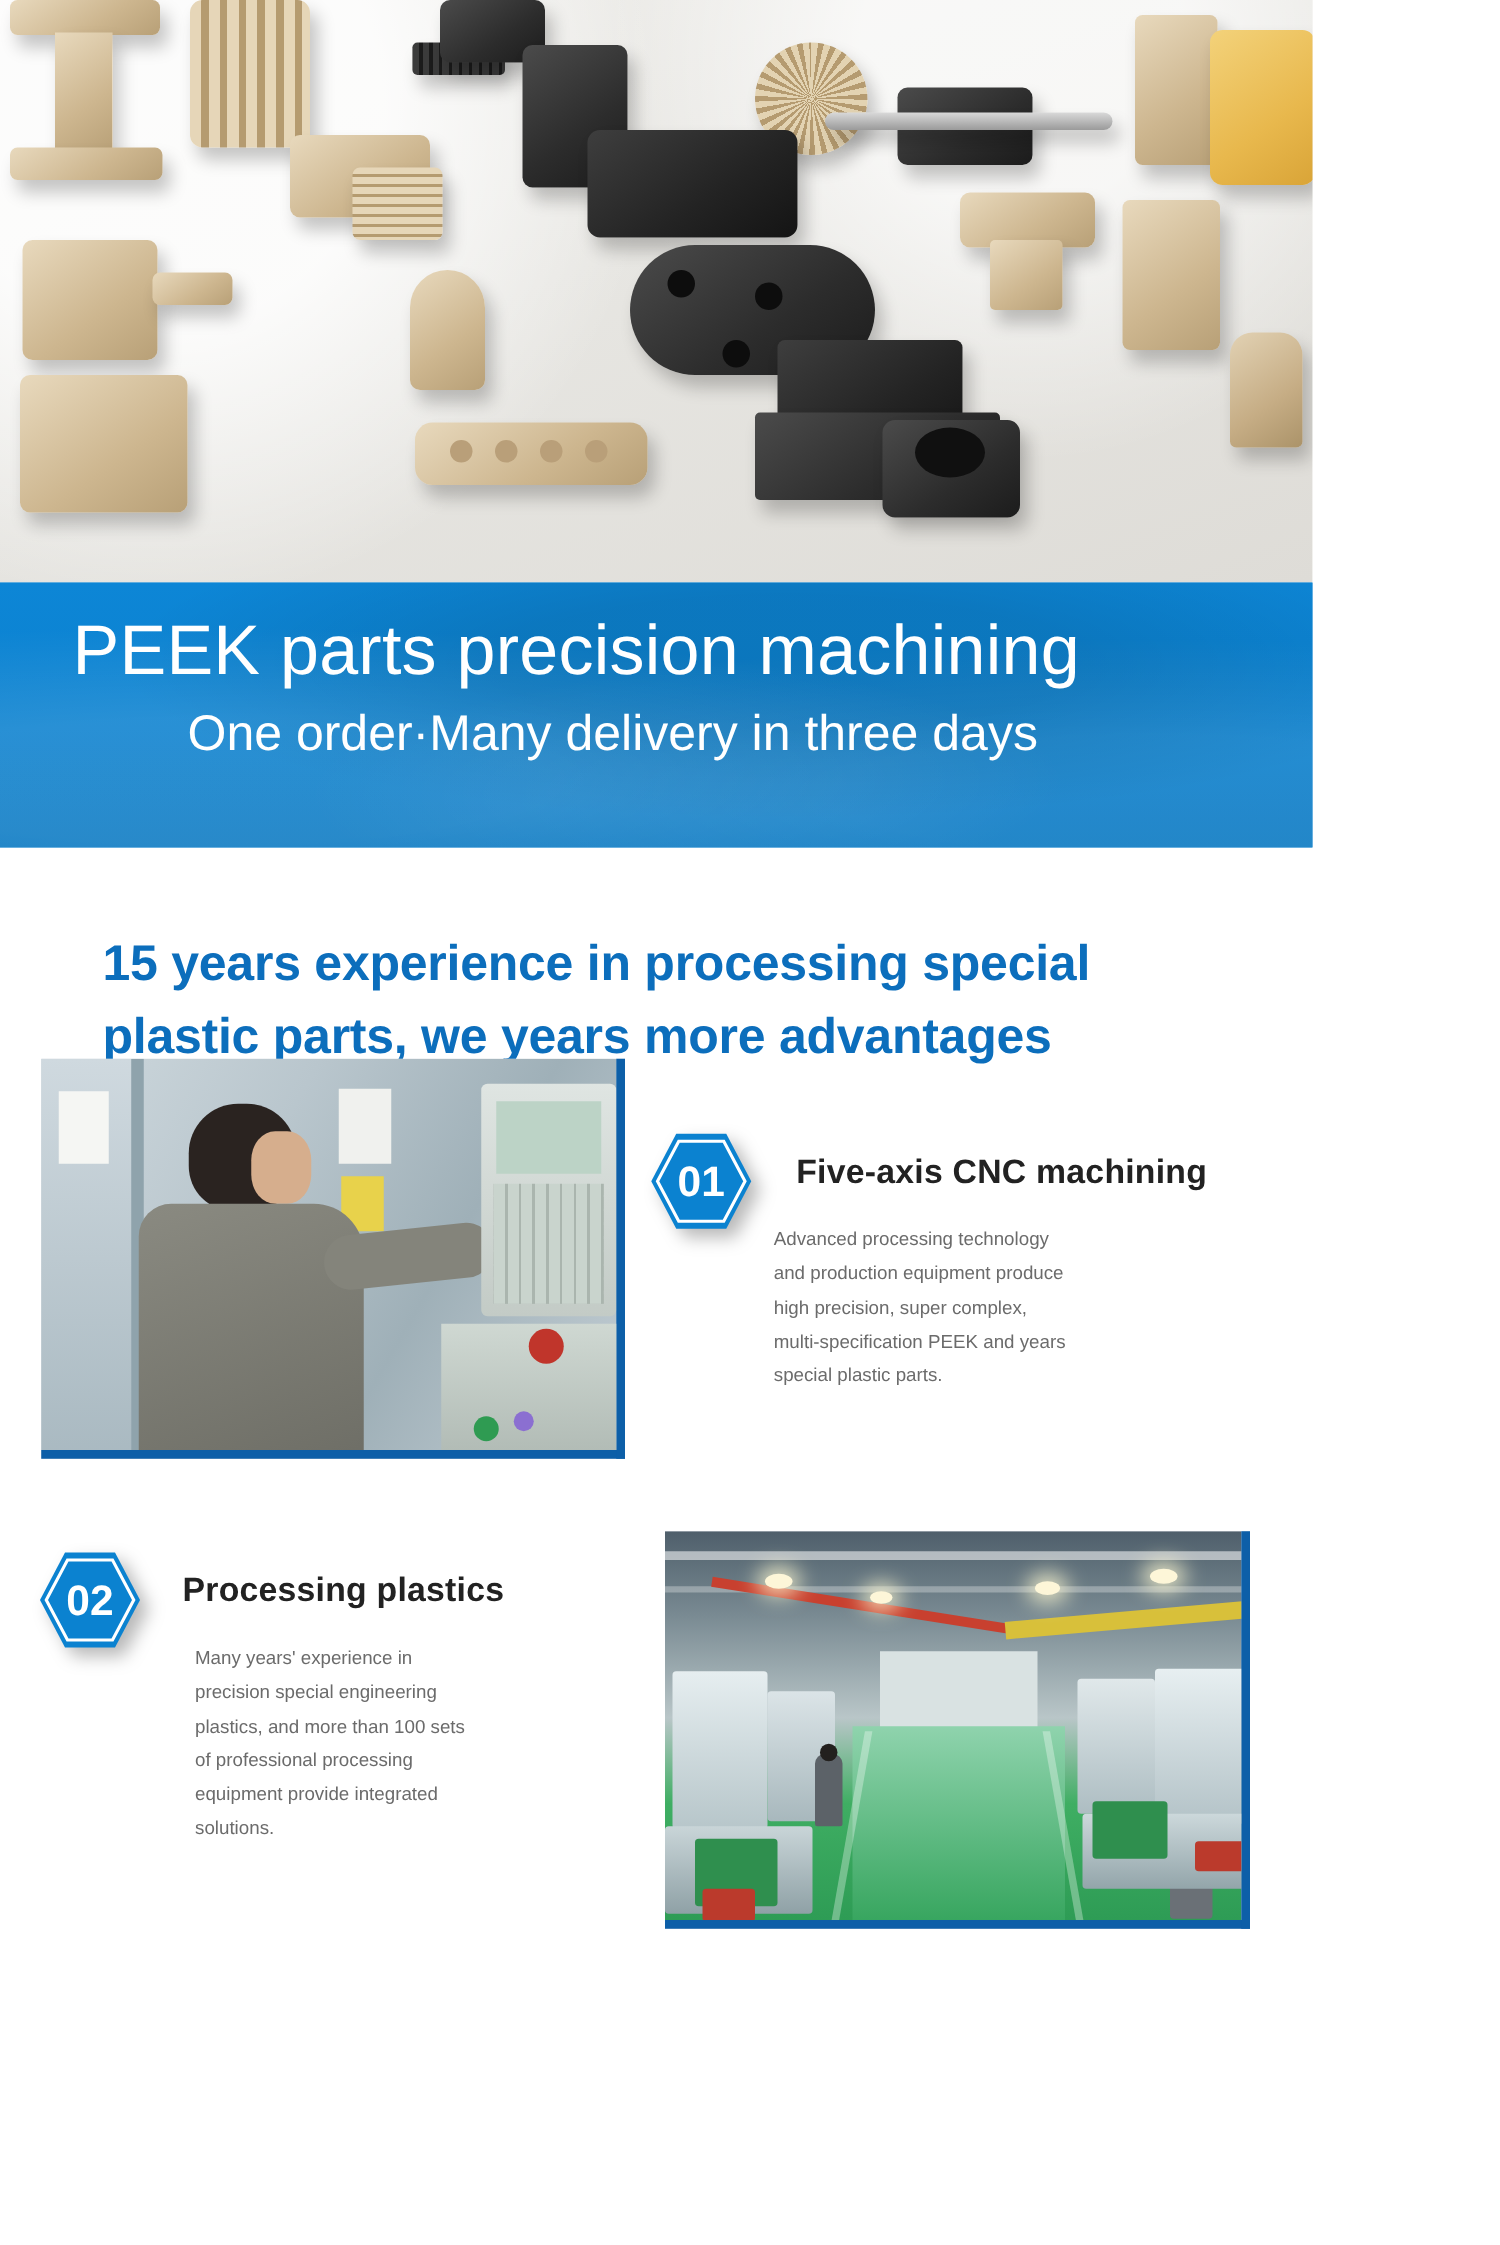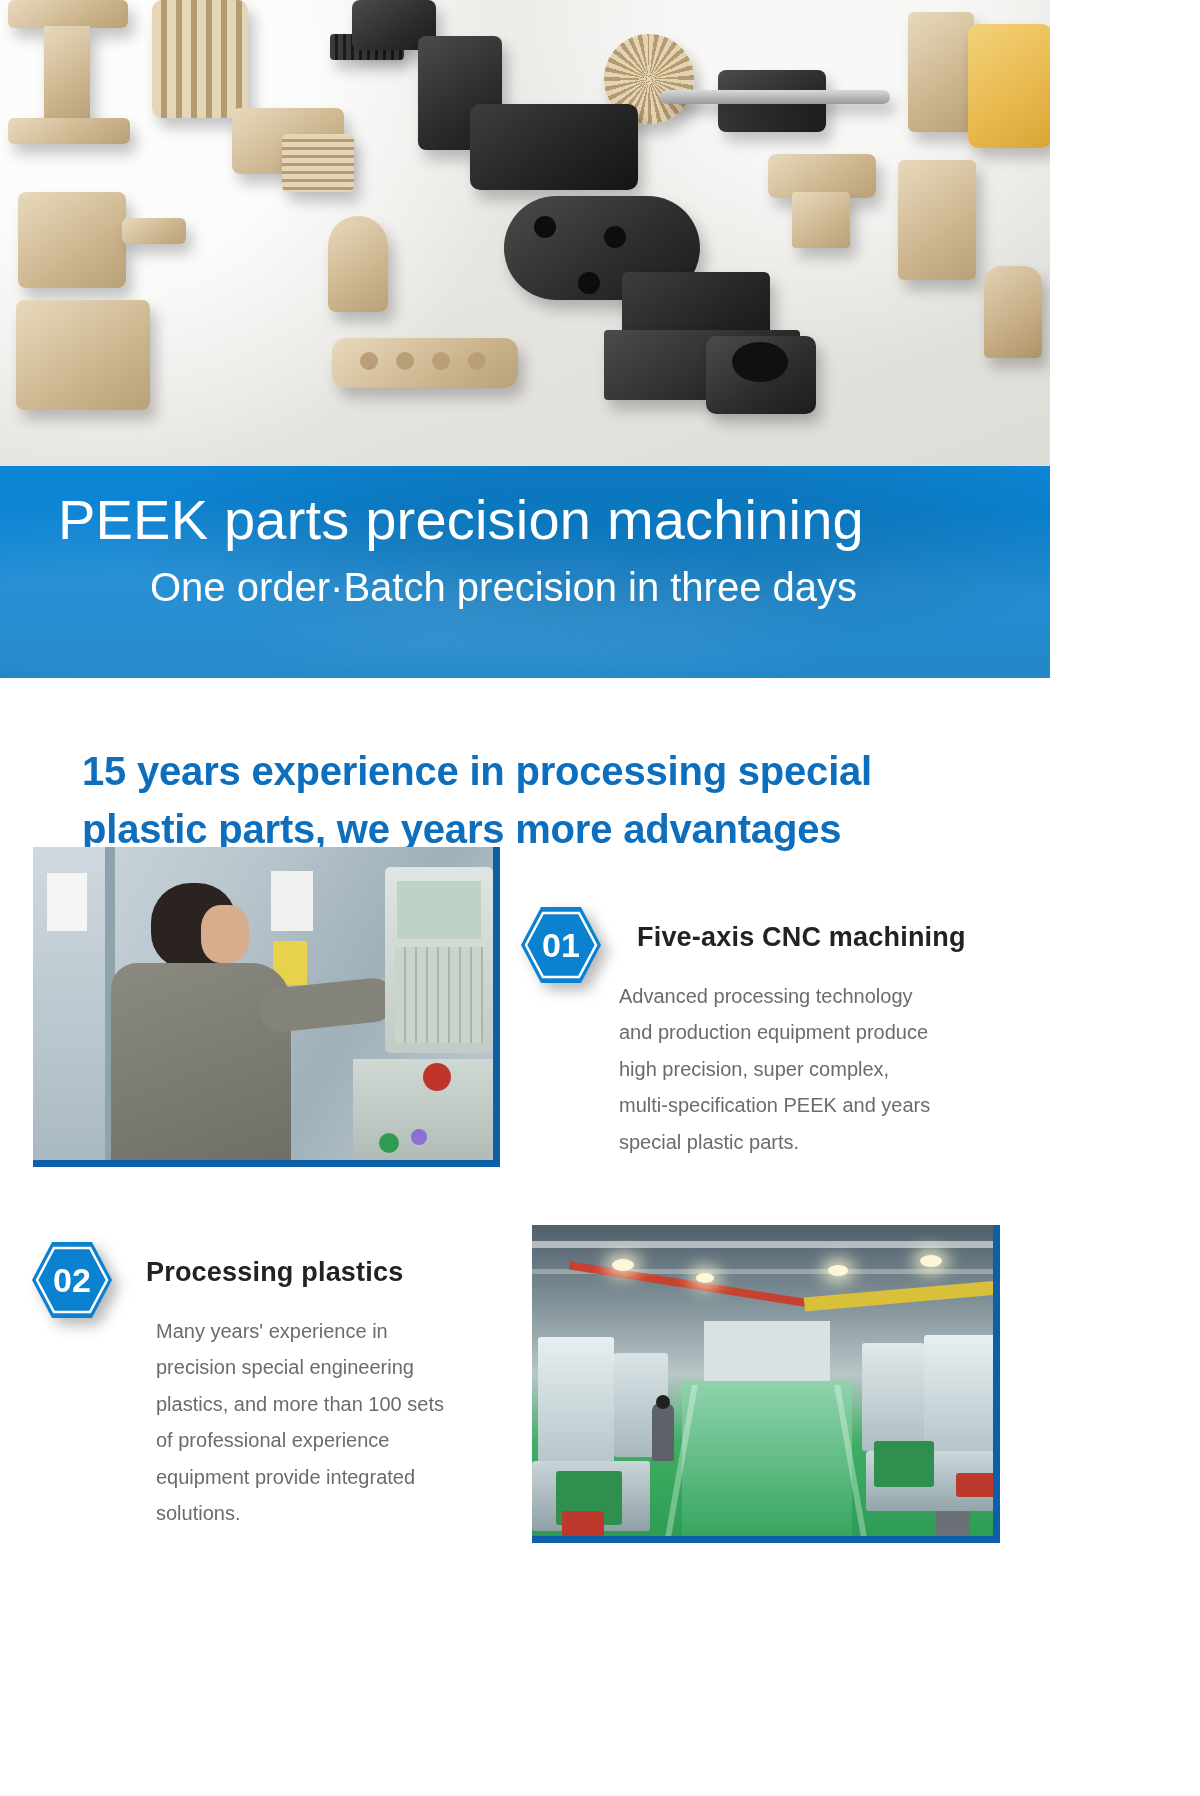--- a/index.html
+++ b/index.html
@@ -125,21 +125,21 @@
     position: absolute;
     color: #222222;
     font-size: 27px;
     font-weight: bold;
     letter-spacing: .2px;
     white-space: nowrap;
   }
   .card-body {
     position: absolute;
     color: #6b6b6b;
-    font-size: 20px;
+    font-size: 15px;
     line-height: 1.82;
     font-weight: 400;
   }
 
   #badge-01 { left: 519px; top: 903px; }
   #title-01 { left: 637px; top: 922px; }
   #body-01  { left: 619px; top: 978px; width: 430px; }
 
   
   #photo-shop { left: 532px; top: 1225px; width: 468px; height: 318px; }
@@ -221,21 +221,21 @@
 
     <div class="part blk shadowed" style="left:706px; top:336px; width:110px; height:78px; border-radius:10px;"></div>
     <div class="part" style="left:732px; top:342px; width:56px; height:40px; border-radius:50%; background:#101010;"></div>
 
     <div class="part tan2 shadowed" style="left:984px; top:266px; width:58px; height:92px; border-radius:18px 18px 5px 5px;"></div>
   </div>
 
   <div class="banner">
     <div class="wash"></div>
     <div class="banner-title">PEEK parts precision machining</div>
-    <div class="banner-sub">One order·Batch precision in three days</div>
+    <div class="banner-sub">One order·Many delivery in three days</div>
   </div>
 
   <div class="headline">
     <div>15 years experience in processing special</div>
     <div>plastic parts, we years more advantages</div>
   </div>
 
   <div class="photo-frame" id="photo-cnc">
     <div class="scene"></div>
 
@@ -326,18 +326,18 @@
       <text class="badge-num" x="42" y="54" text-anchor="middle">02</text>
     </svg>
   </div>
 
   <div class="card-title" id="title-02">Processing plastics</div>
 
   <div class="card-body" id="body-02">
     <div>Many years' experience in</div>
     <div>precision special engineering</div>
     <div>plastics, and more than 100 sets</div>
-    <div>of professional experience</div>
+    <div>of professional processing</div>
     <div>equipment provide integrated</div>
     <div>solutions.</div>
   </div>
 
 </div>
 
 </body></html>

